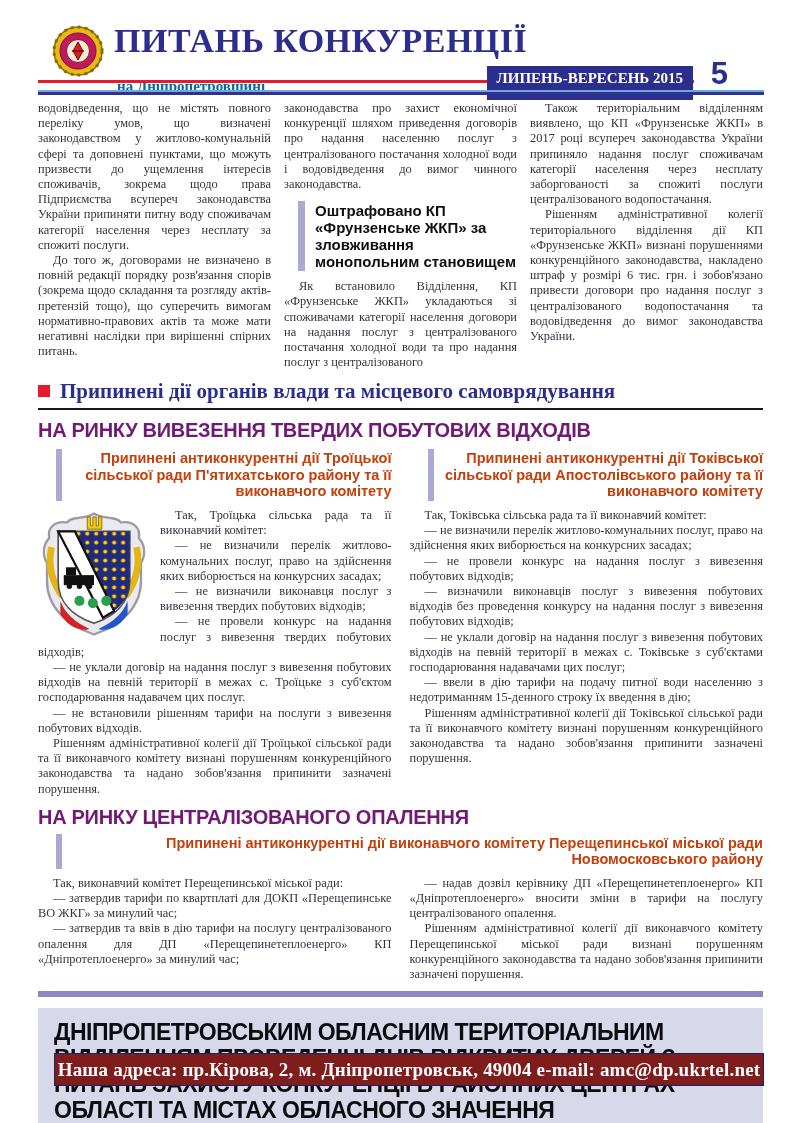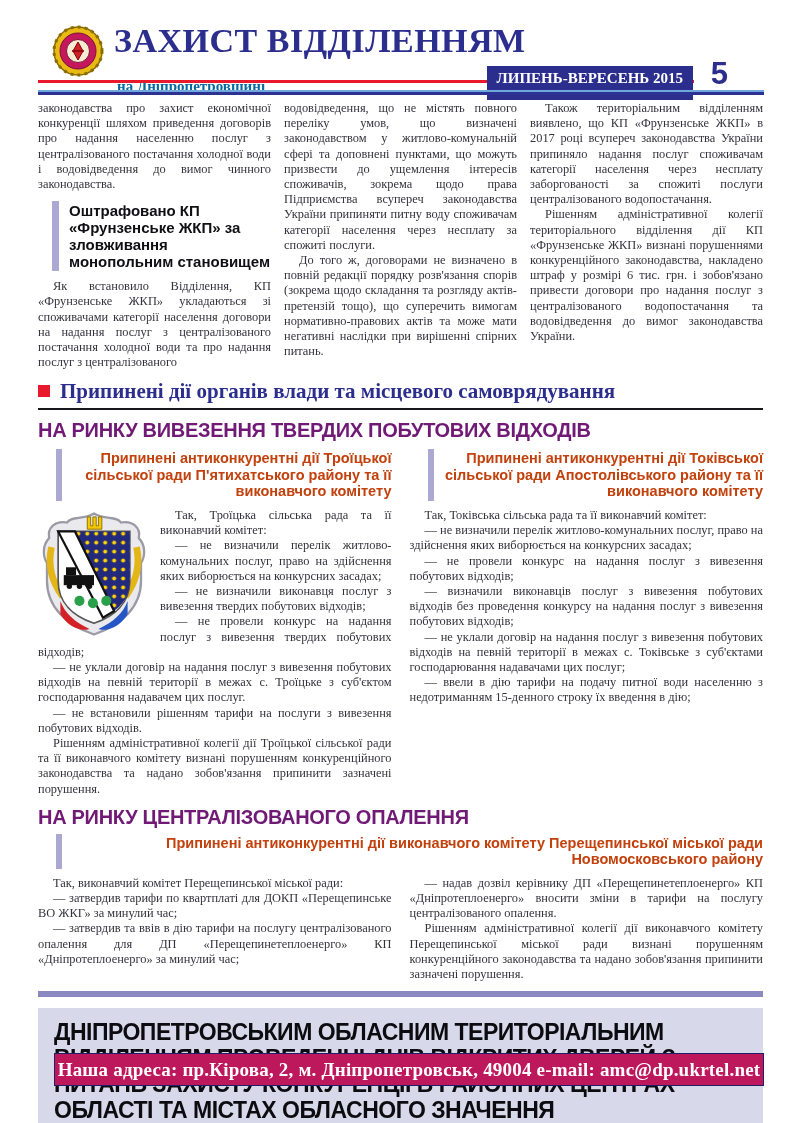--- a/index.html
+++ b/index.html
@@ -47,61 +47,61 @@
 
   .purple-rule { height:6px; background:#8c88c2; margin:9px 0 11px; }
 
   
   .open-box { background:#d7d8ea; padding:11px 16px 13px; }
   .open-title { font:bold 23px/26px "Liberation Sans", sans-serif; color:#0c0c10;
                 letter-spacing:-.5px; margin:0 0 8px; text-transform:uppercase; }
 
   
   .footer-bar { position:absolute; left:54px; right:30px; top:1053px; height:31px;
-                background:#be185d; border:1px solid #1e1f66; display:flex;
+                background:#7f1d1d; border:1px solid #1e1f66; display:flex;
                 align-items:center; justify-content:center; z-index:5; }
   .footer-text { color:#fff; font:bold 19px/1 "Liberation Serif", serif; letter-spacing:.2px; }
 </style>
 </head>
 <body>
 
 <div class="page">
 
   <div class="header">
     <svg class="logo" viewBox="0 0 52 52">
       <circle cx="26" cy="26" r="24" fill="#e9b914" stroke="#8a6d00" stroke-width="1.5"></circle>
       <circle cx="26" cy="26" r="24" fill="none" stroke="#8a6d00" stroke-width="3" stroke-dasharray="3 4"></circle>
       <circle cx="26" cy="26" r="18" fill="#c4175c" stroke="#7d0f3c" stroke-width="1"></circle>
       <circle cx="26" cy="26" r="11.5" fill="#f5ecd2" stroke="#7d0f3c" stroke-width="1"></circle>
       <path d="M26,17 L31,26 L26,35 L21,26 Z" fill="#c22" stroke="#801" stroke-width="1"></path>
       <path d="M20,26 h12" stroke="#801" stroke-width="1.5"></path>
     </svg>
     <div class="mast">
-      <div class="mast-title">ЗАХИСТ ВІДДІЛЕННЯМ</div>
+      <div class="mast-title">ПИТАНЬ КОНКУРЕНЦІЇ</div>
       <div class="mast-sub">на Дніпропетровщині</div>
     </div>
     <div class="rule-red"></div>
     <div class="issue-box">
       <span>ЛИПЕНЬ-ВЕРЕСЕНЬ 2015</span>
     </div>
     <div class="page-num">5</div>
     <div class="rule-blue"></div>
   </div>
 
   <div class="content">
 
     <div class="cols3">
       <div>
+        <p class="just">водовідведення, що не містять повного переліку умов, що визначені законодавством у житлово-комунальній сфері та доповнені пунктами, що можуть призвести до ущемлення інтересів споживачів, зокрема щодо права Підприємства всупереч законодавства України припиняти питну воду споживачам категорії населення через несплату за спожиті послуги.</p>
+        <p class="just ind">До того ж, договорами не визначено в повній редакції порядку розв'язання спорів (зокрема щодо складання та розгляду актів-претензій тощо), що суперечить вимогам нормативно-правових актів та може мати негативні наслідки при вирішенні спірних питань.</p>
+      </div>
+      <div>
         <p class="just">законодавства про захист економічної конкуренції шляхом приведення договорів про надання населенню послуг з централізованого постачання холодної води і водовідведення до вимог чинного законодавства.</p>
         <div class="kicker">Оштрафовано КП «Фрунзенське ЖКП» за зловживання монопольним становищем</div>
         <p class="just ind">Як встановило Відділення, КП «Фрунзенське ЖКП» укладаються зі споживачами категорії населення договори на надання послуг з централізованого постачання холодної води та про надання послуг з централізованого</p>
-      </div>
-      <div>
-        <p class="just">водовідведення, що не містять повного переліку умов, що визначені законодавством у житлово-комунальній сфері та доповнені пунктами, що можуть призвести до ущемлення інтересів споживачів, зокрема щодо права Підприємства всупереч законодавства України припиняти питну воду споживачам категорії населення через несплату за спожиті послуги.</p>
-        <p class="just ind">До того ж, договорами не визначено в повній редакції порядку розв'язання спорів (зокрема щодо складання та розгляду актів-претензій тощо), що суперечить вимогам нормативно-правових актів та може мати негативні наслідки при вирішенні спірних питань.</p>
       </div>
       <div>
         <p class="just ind">Також територіальним відділенням виявлено, що КП «Фрунзенське ЖКП» в 2017 році всупереч законодавства України припиняло надання послуг споживачам категорії населення через несплату заборгованості за спожиті послуги централізованого водопостачання.</p>
         <p class="just ind">Рішенням адміністративної колегії територіального відділення дії КП «Фрунзенське ЖКП» визнані порушеннями конкуренційного законодавства, накладено штраф у розмірі 6 тис. грн. і зобов'язано привести договори про надання послуг з централізованого водопостачання та водовідведення до вимог законодавства України.</p>
       </div>
     </div>
 
     <div class="section-row">
       <span class="red-square"></span>
       <span class="section-title">Припинені дії органів влади та місцевого самоврядування</span>
@@ -149,20 +149,21 @@
       </div>
 
       <div>
         <div class="kicker2">Припинені антиконкурентні дії Токівської сільської ради Апостолівського району та її виконавчого комітету</div>
         <p class="just ind">Так, Токівська сільська рада та її виконавчий комітет:</p>
         <p class="just ind">— не визначили перелік житлово-комунальних послуг, право на здійснення яких виборюється на конкурсних засадах;</p>
         <p class="just ind">— не провели конкурс на надання послуг з вивезення побутових відходів;</p>
         <p class="just ind">— визначили виконавців послуг з вивезення побутових відходів без проведення конкурсу на надання послуг з вивезення побутових відходів;</p>
         <p class="just ind">— не уклали договір на надання послуг з вивезення побутових відходів на певній території в межах с. Токівське з суб'єктами господарювання надавачами цих послуг;</p>
         <p class="just ind">— ввели в дію тарифи на подачу питної води населенню з недотриманням 15-денного строку їх введення в дію;</p>
+        <p class="just ind">Рішенням адміністративної колегії дії Токівської сільської ради та її виконавчого комітету визнані порушенням конкуренційного законодавства та надано зобов'язання припинити зазначені порушення.</p>
       </div>
     </div>
 
     <div class="market-title">НА РИНКУ ЦЕНТРАЛІЗОВАНОГО ОПАЛЕННЯ</div>
     <div class="kicker2">Припинені антиконкурентні дії виконавчого комітету Перещепинської міської ради Новомосковського району</div>
 
     <div class="cols2">
       <div>
         <p class="just ind">Так, виконавчий комітет Перещепинської міської ради:</p>
         <p class="just ind">— затвердив тарифи по квартплаті для ДОКП «Перещепинське ВО ЖКГ» за минулий час;</p>

